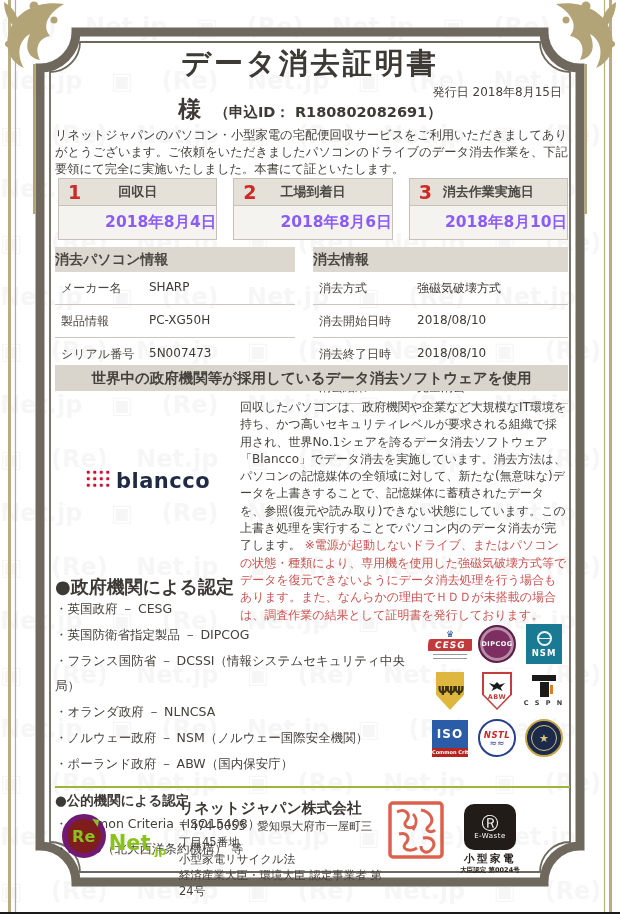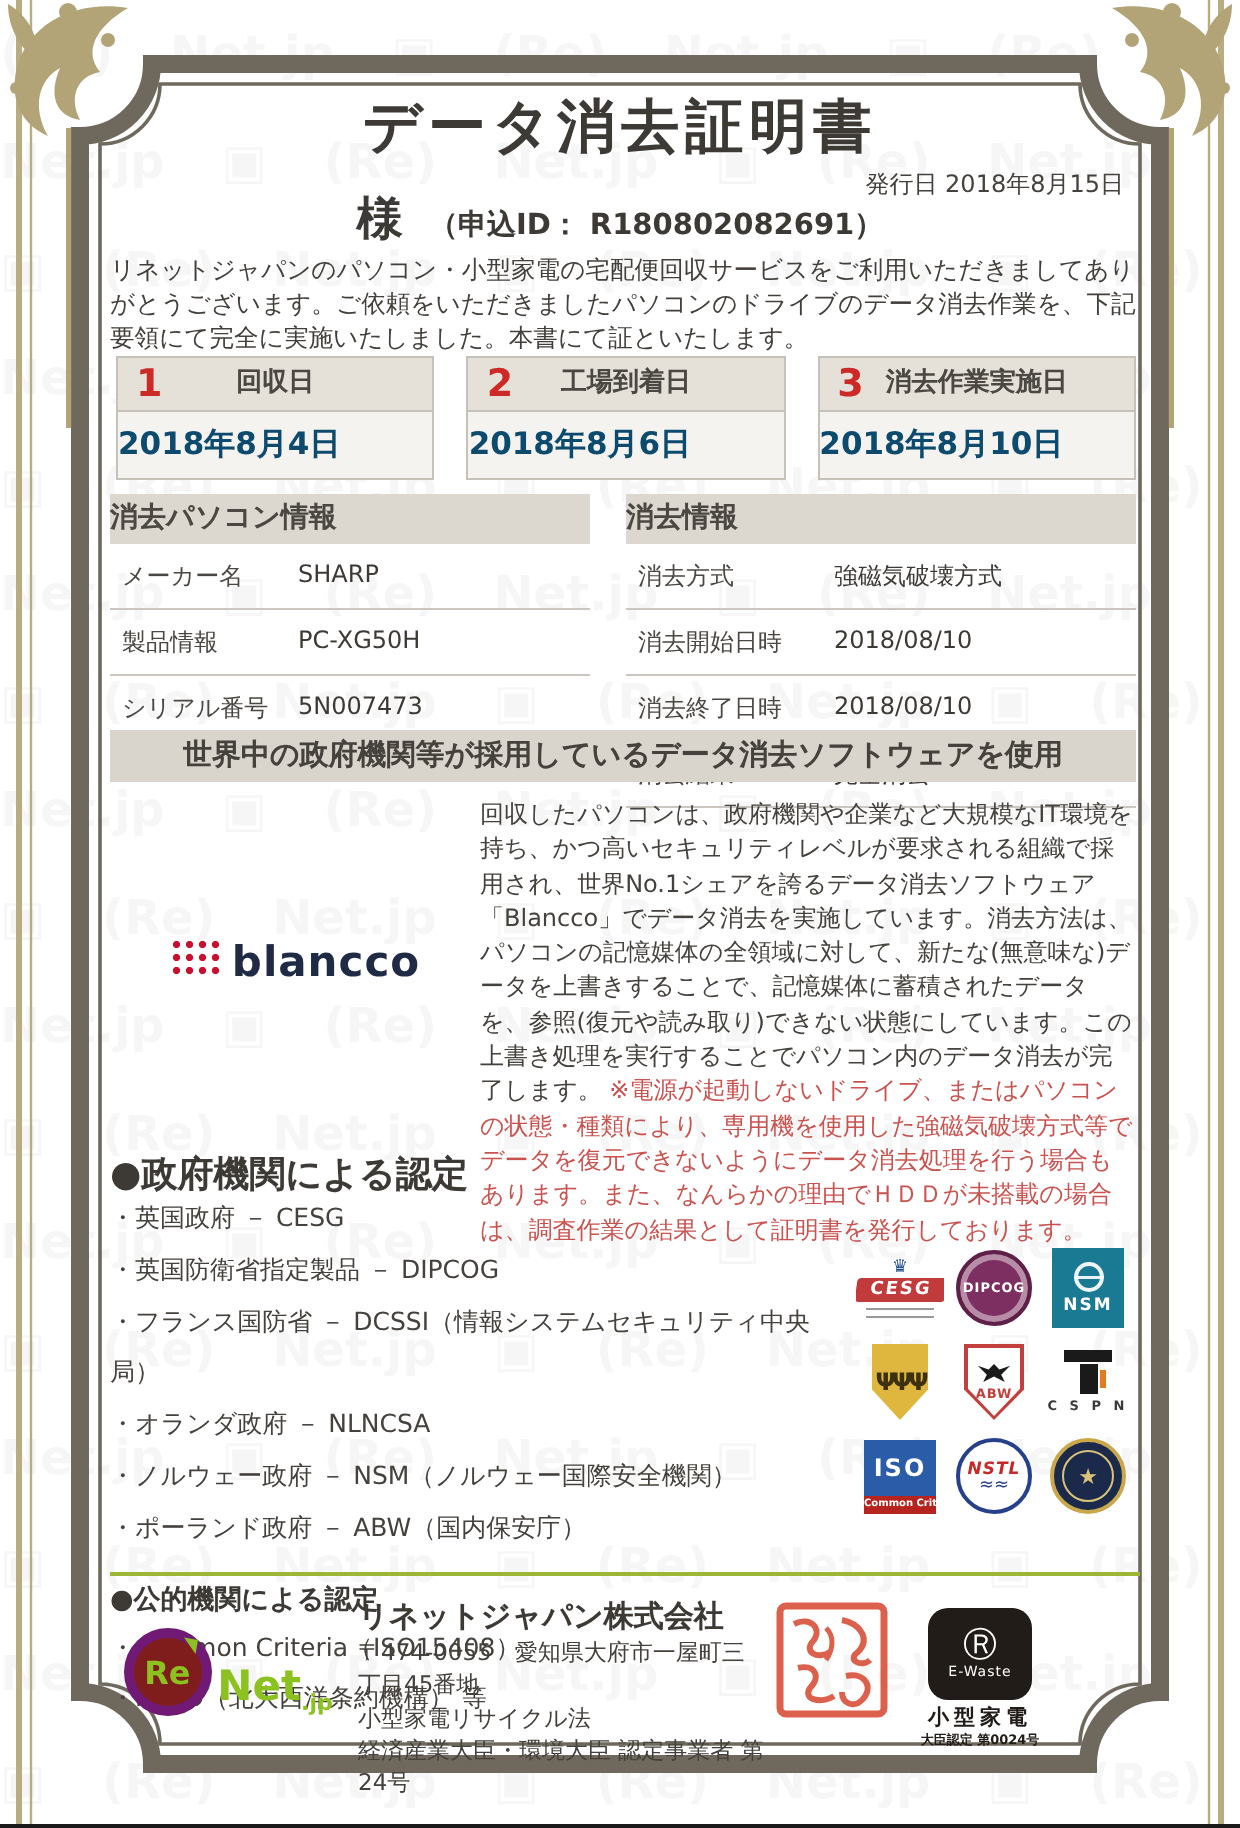--- a/index.html
+++ b/index.html
@@ -19,21 +19,21 @@
   .addressee{position:absolute;top:94px;left:0;right:0;text-align:center;color:#3d3935;}
   .sama{font-size:23px;font-weight:bold;}
   .appid{font-size:14.5px;font-weight:bold;margin-left:8px;}
   .intro{position:absolute;top:127px;left:55px;right:52px;font-size:12.3px;line-height:16.8px;color:#433f3a;}
 
   .dates{position:absolute;top:178px;left:58px;right:52px;display:flex;gap:16px;}
   .datebox{flex:1;border:1px solid #c6c2ba;background:#f5f3f0;}
   .datebox-header{position:relative;background:#e5e1d9;border-bottom:1px solid #c6c2ba;height:26px;
                   line-height:26px;text-align:center;font-size:13px;font-weight:bold;color:#4b4742;}
   .datebox-no{position:absolute;left:9px;top:1px;color:#cd2a27;font-size:19px;font-weight:bold;line-height:24px;}
-  .datebox-date{height:33px;line-height:33px;text-align:left;font-weight:bold;font-size:15.5px;color:#0c4a6e;}
+  .datebox-date{height:33px;line-height:33px;text-align:right;font-weight:bold;font-size:15.5px;color:#8b5cf6;}
 
   .tables{position:absolute;top:247px;left:55px;right:52px;display:flex;gap:18px;}
   .table.left{width:240px;}
   .table.right{flex:1;}
   .table-header{background:#dcd7cf;height:25px;line-height:25px;font-size:14px;
                 font-weight:bold;color:#4b4742;}
   .trow{display:flex;border-bottom:1px solid #cbc7c0;padding:8px 4px 7px 6px;font-size:12px;}
   .trow .lbl{width:88px;flex-shrink:0;color:#4b4742;}
   .table.right .trow .lbl{width:98px;}
   .trow .val{color:#3d3935;}

